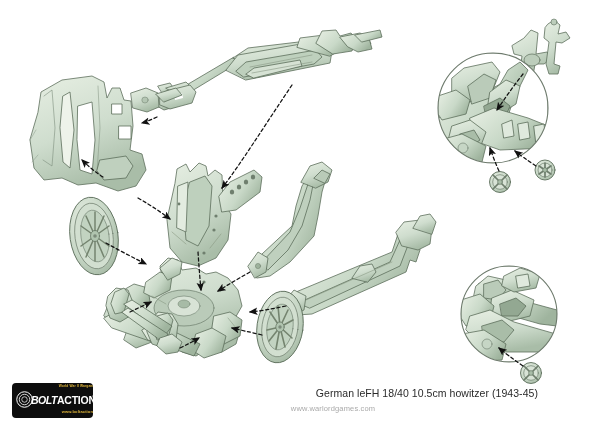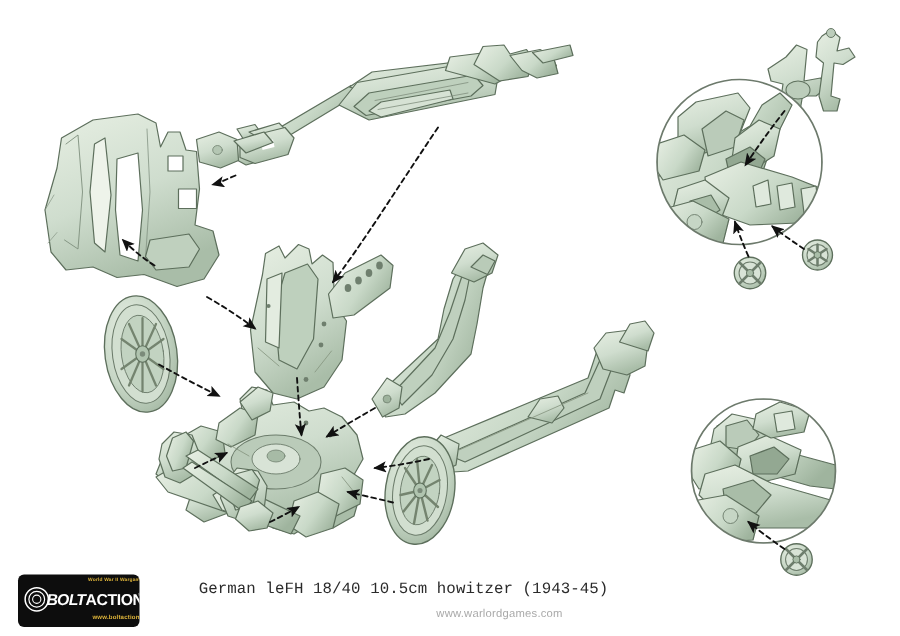--- a/index.html
+++ b/index.html
@@ -78,25 +78,24 @@
     white-space: nowrap;
     line-height: 1;
     transform: scale(1.3);
     transform-origin: left top;
   }
   #caption-title {
     position: absolute;
     left: 0;
     top: 7px;
     width: 538px;
-    text-align: center;
+    text-align: right;
     font-size: 10.5px;
     color: #2a2a2a;
     letter-spacing: 0.05px;
-    font-family: Liberation Mono, monospace;
   }
   #caption-url {
     position: absolute;
     left: 0;
     top: 24px;
     width: 600px;
     text-align: center;
     font-size: 7.5px;
     color: #a9a9a9;
     letter-spacing: 0.15px;

